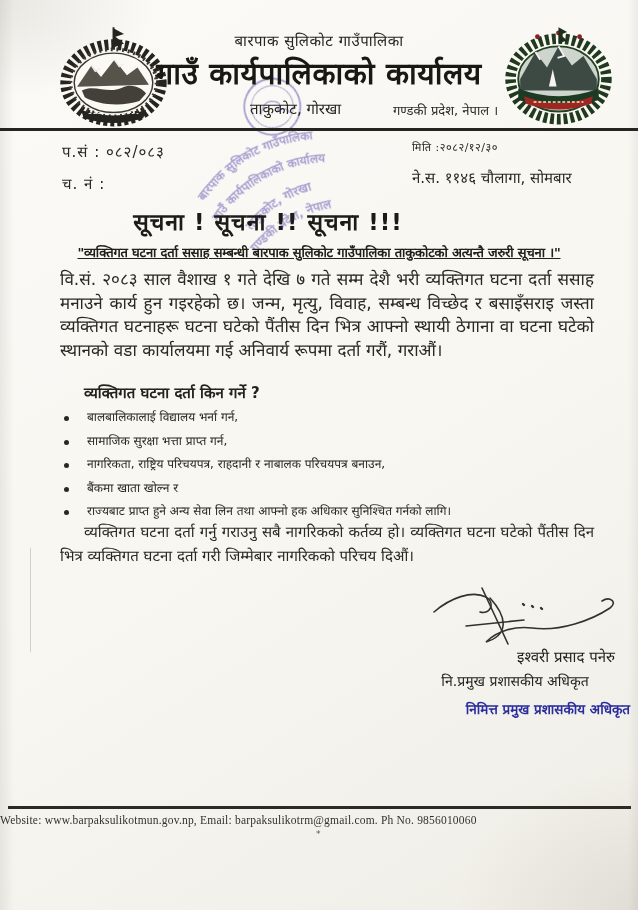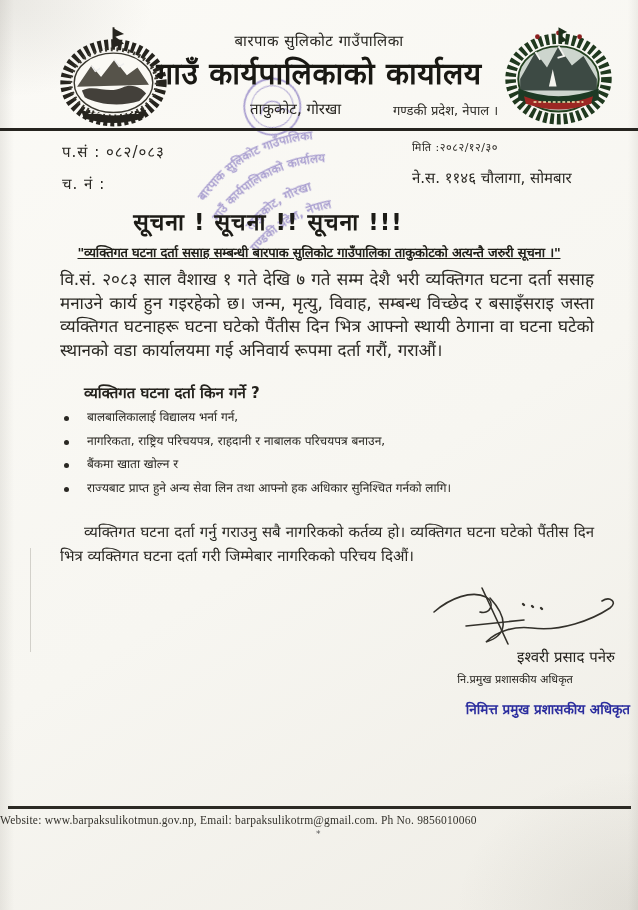--- a/index.html
+++ b/index.html
@@ -68,21 +68,21 @@
   .bullet-text { font-size:12px; line-height:18px; color:#2a2823; }
 
   .closing {
     top:521px; left:60px; width:534px; text-indent:24px;
     font-size:15px; line-height:23.5px; text-align:justify; color:#2a2823;
   }
 
   
   .sig-stroke { top:582px; left:428px; width:198px; height:64px; }
   .sig-name   { top:646px; left:415px; width:200px; text-align:right; font-size:15px; color:#24221d; }
-  .sig-title  { top:671px; left:405px; width:220px; text-align:center; font-size:11px; color:#24221d; }
+  .sig-title  { top:671px; left:405px; width:220px; text-align:center; font-size:14px; color:#24221d; }
   .sig-stamp-title {
     top:700px; left:400px; width:230px; text-align:right;
     font-size:13.5px; font-weight:700; filter:blur(.2px);
   }
 
   .footer-text {
     top:814px; left:0; width:638px; text-align:left;
     font-family:"Liberation Serif","DejaVu Serif",serif;
     font-size:11.5px; color:#33312b; letter-spacing:.2px;
   }
@@ -160,20 +160,24 @@
   <div class="abs para1">वि.सं. २०८३ साल वैशाख १ गते देखि ७ गते सम्म देशै भरी व्यक्तिगत घटना दर्ता ससाह मनाउने कार्य हुन गइरहेको छ।  जन्म, मृत्यु, विवाह, सम्बन्ध विच्छेद र बसाइँसराइ जस्ता व्यक्तिगत घटनाहरू घटना घटेको पैंतीस दिन भित्र आफ्नो स्थायी ठेगाना वा घटना घटेको स्थानको वडा कार्यालयमा गई अनिवार्य रूपमा दर्ता गरौं, गराऔं।</div>
   <div class="abs question">व्यक्तिगत घटना दर्ता किन गर्ने ?</div>
 
   <div class="abs bullets">
     <div class="bullet-row">
       <span class="bullet-dot"></span>
       <span class="bullet-text">बालबालिकालाई विद्यालय भर्ना गर्न,</span>
     </div>
     <div class="bullet-row">
       <span class="bullet-dot"></span>
+      <span class="bullet-text">सामाजिक सुरक्षा भत्ता प्राप्त गर्न,</span>
+    </div>
+    <div class="bullet-row">
+      <span class="bullet-dot"></span>
       <span class="bullet-text">नागरिकता, राष्ट्रिय परिचयपत्र, राहदानी र नाबालक परिचयपत्र बनाउन,</span>
     </div>
     <div class="bullet-row">
       <span class="bullet-dot"></span>
       <span class="bullet-text">बैंकमा खाता खोल्न र</span>
     </div>
     <div class="bullet-row">
       <span class="bullet-dot"></span>
       <span class="bullet-text">राज्यबाट प्राप्त हुने अन्य सेवा लिन तथा आफ्नो हक अधिकार सुनिश्चित गर्नको लागि।</span>
     </div>

